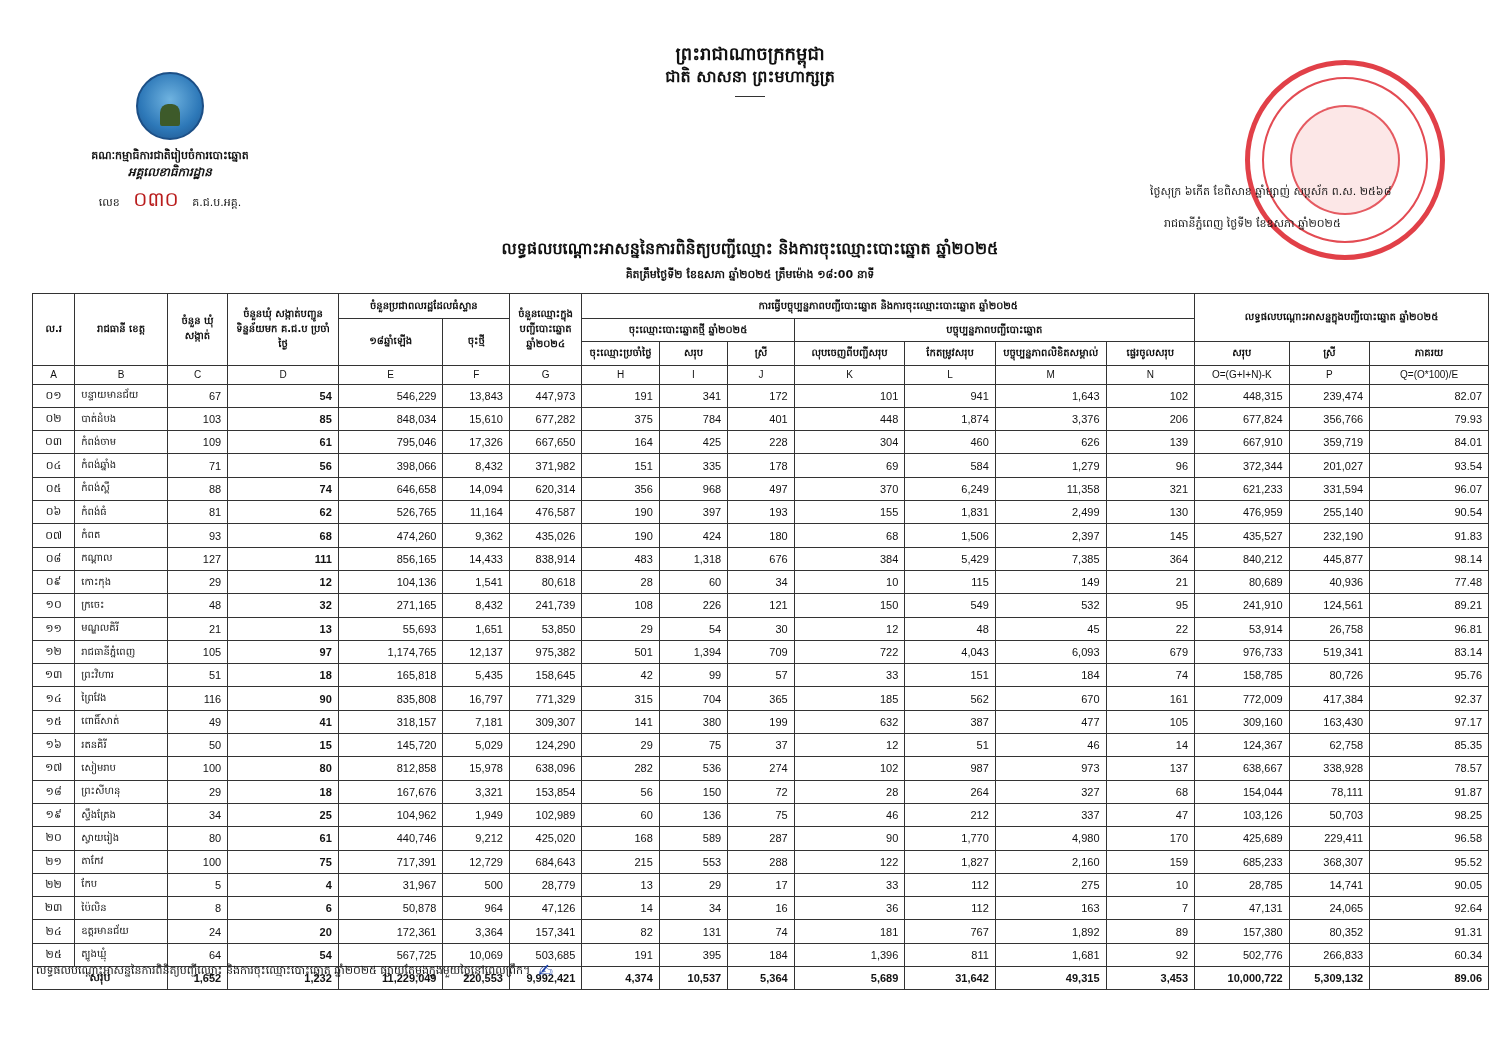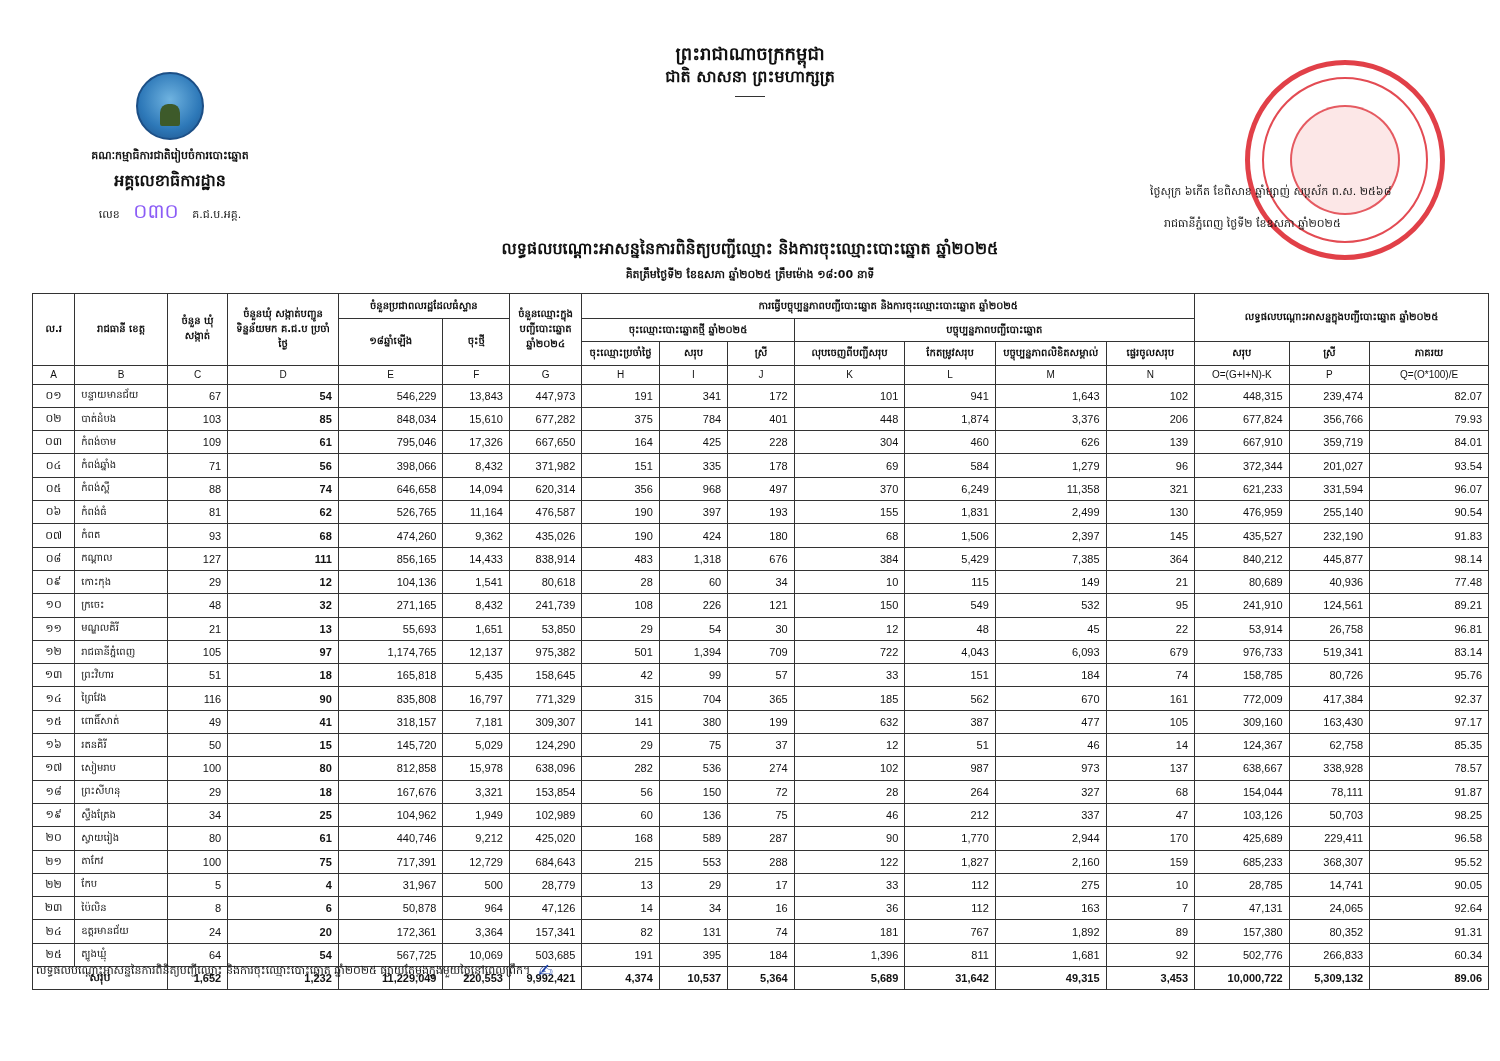--- a/index.html
+++ b/index.html
@@ -10,23 +10,23 @@
   .kingdom .l2 { font-size: 16px; font-weight: bold; line-height: 22px; }
   .kingdom .rule { width: 30px; height: 1px; background: #333; margin: 8px auto 0; }
 
   .logo-block { position: absolute; left: 40px; top: 72px; width: 260px; text-align: center; }
   .logo { width: 64px; height: 64px; margin: 0 auto; border-radius: 50%;
           background: radial-gradient(circle at 50% 40%, #6fb3e0 0%, #2d78b8 60%, #1c4f86 100%);
           border: 2px solid #1c4f86; position: relative; }
   .logo::after { content: ""; position: absolute; left: 22px; top: 30px; width: 20px; height: 22px;
           background: #3d5a2a; border-radius: 40% 40% 10% 10%; }
   .org1 { font-size: 11px; font-weight: bold; margin-top: 8px; }
-  .org2 { font-size: 16px; font-weight: bold; margin-top: 6px; }
+  .org2 { font-size: 12px; font-weight: bold; margin-top: 0; font-style: italic; }
   .refline { font-size: 11px; margin-top: 4px; }
-  .refno { font-size: 20px; color: #8b5cf6; font-family: "DejaVu Serif", serif; margin: 0 10px; }
+  .refno { font-size: 20px; color: #b91c1c; font-family: "DejaVu Serif", serif; margin: 0 10px; }
 
   .date-block { position: absolute; left: 1150px; top: 176px; width: 300px; font-size: 11px; line-height: 32px; }
   .date-block .d2 { padding-left: 14px; }
   .seal { position: absolute; left: 1245px; top: 60px; width: 200px; height: 200px; border-radius: 50%;
           border: 5px solid rgba(220,30,40,0.85); box-sizing: border-box; }
   .seal::before { content: ""; position: absolute; left: 12px; top: 12px; right: 12px; bottom: 12px;
           border-radius: 50%; border: 2px solid rgba(220,30,40,0.8); }
   .seal::after { content: ""; position: absolute; left: 40px; top: 40px; right: 40px; bottom: 40px;
           border-radius: 50%; border: 2px solid rgba(220,30,40,0.7); background: rgba(230,60,60,0.12); }
 
@@ -517,21 +517,21 @@
         <td>80</td>
         <td class="b">61</td>
         <td>440,746</td>
         <td>9,212</td>
         <td>425,020</td>
         <td>168</td>
         <td>589</td>
         <td>287</td>
         <td>90</td>
         <td>1,770</td>
-        <td>2,944</td>
+        <td>4,980</td>
         <td>170</td>
         <td>425,689</td>
         <td>229,411</td>
         <td>96.58</td>
       </tr>
       <tr>
         <td class="c">២១</td>
         <td class="l">តាកែវ</td>
         <td>100</td>
         <td class="b">75</td>

